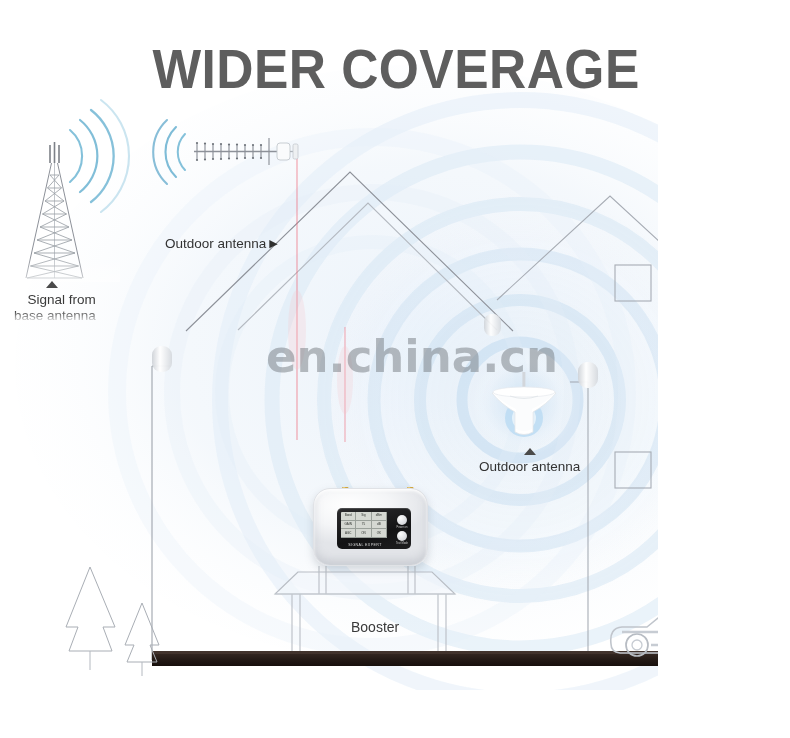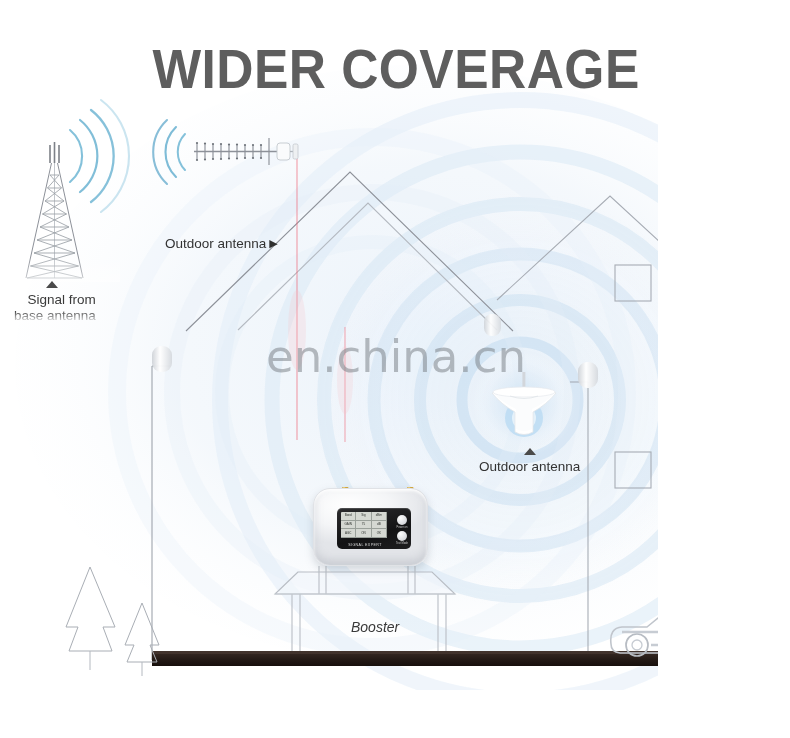--- a/index.html
+++ b/index.html
@@ -98,30 +98,29 @@
     border-left: 6px solid transparent;
     border-right: 6px solid transparent;
     border-bottom: 7px solid #4a4a4a;
   }
 
   #label-booster {
     left: 351px;
     top: 619px;
     font-size: 14px;
     color: #3a3a3a;
-    font-style: italic;
   }
 
   
   #watermark {
     position: absolute;
     left: 266px;
     top: 330px;
     font-size: 45px;
-    font-weight: normal;
+    font-weight: bold;
     color: rgba(120,126,133,0.52);
     letter-spacing: 0px;
     font-family: "DejaVu Sans", sans-serif;
     white-space: nowrap;
     pointer-events: none;
   }
 
   
   #booster-device {
     position: absolute;

